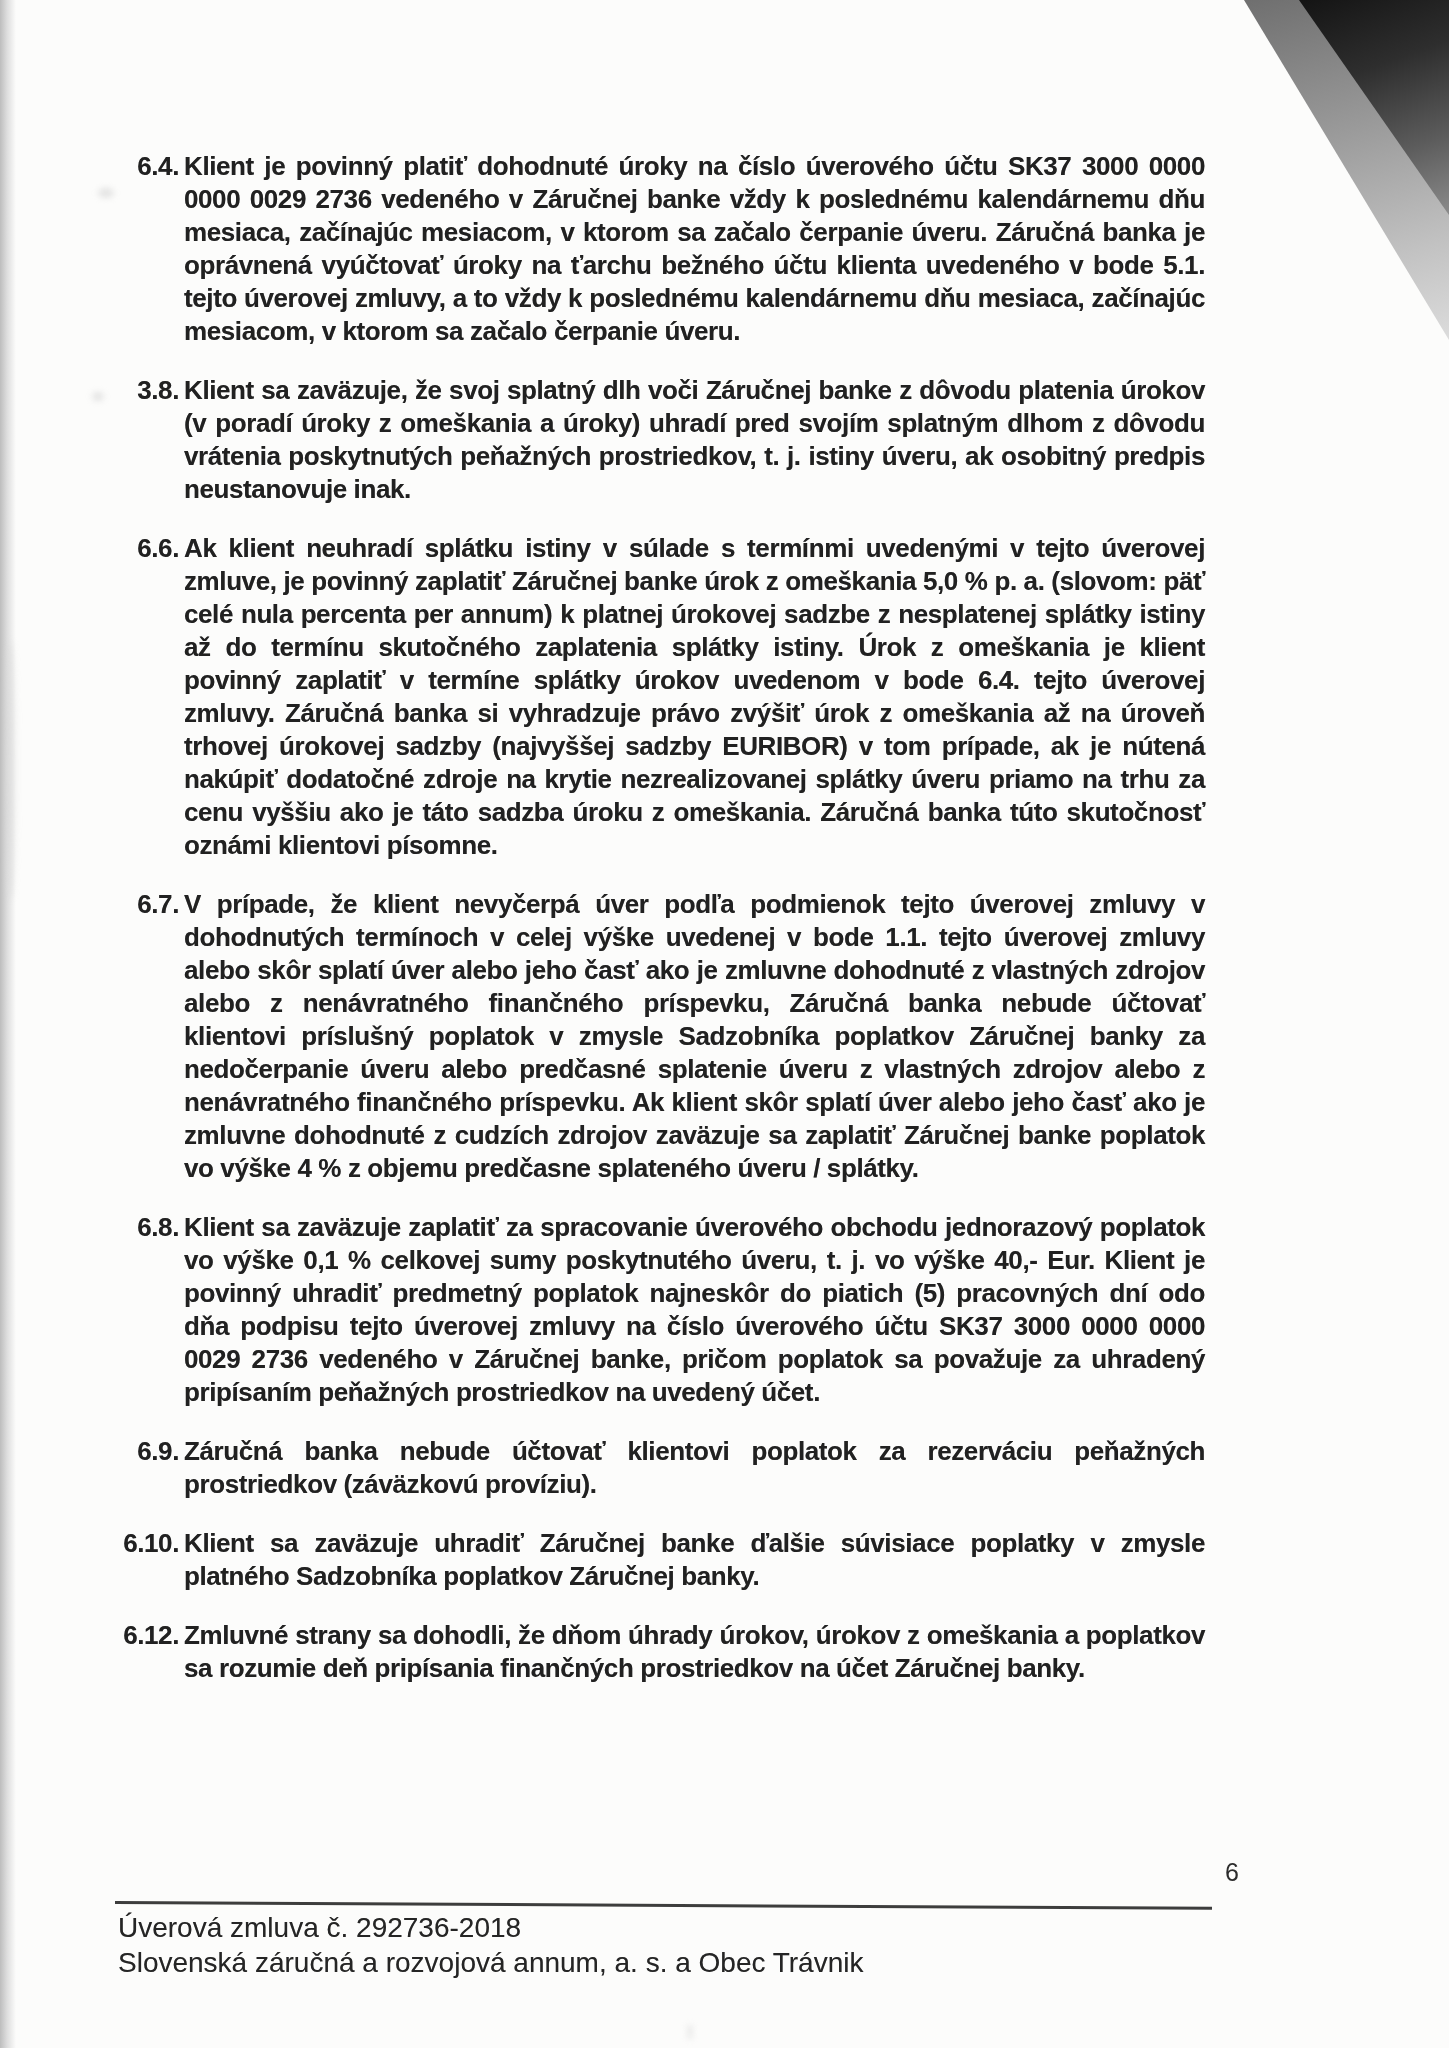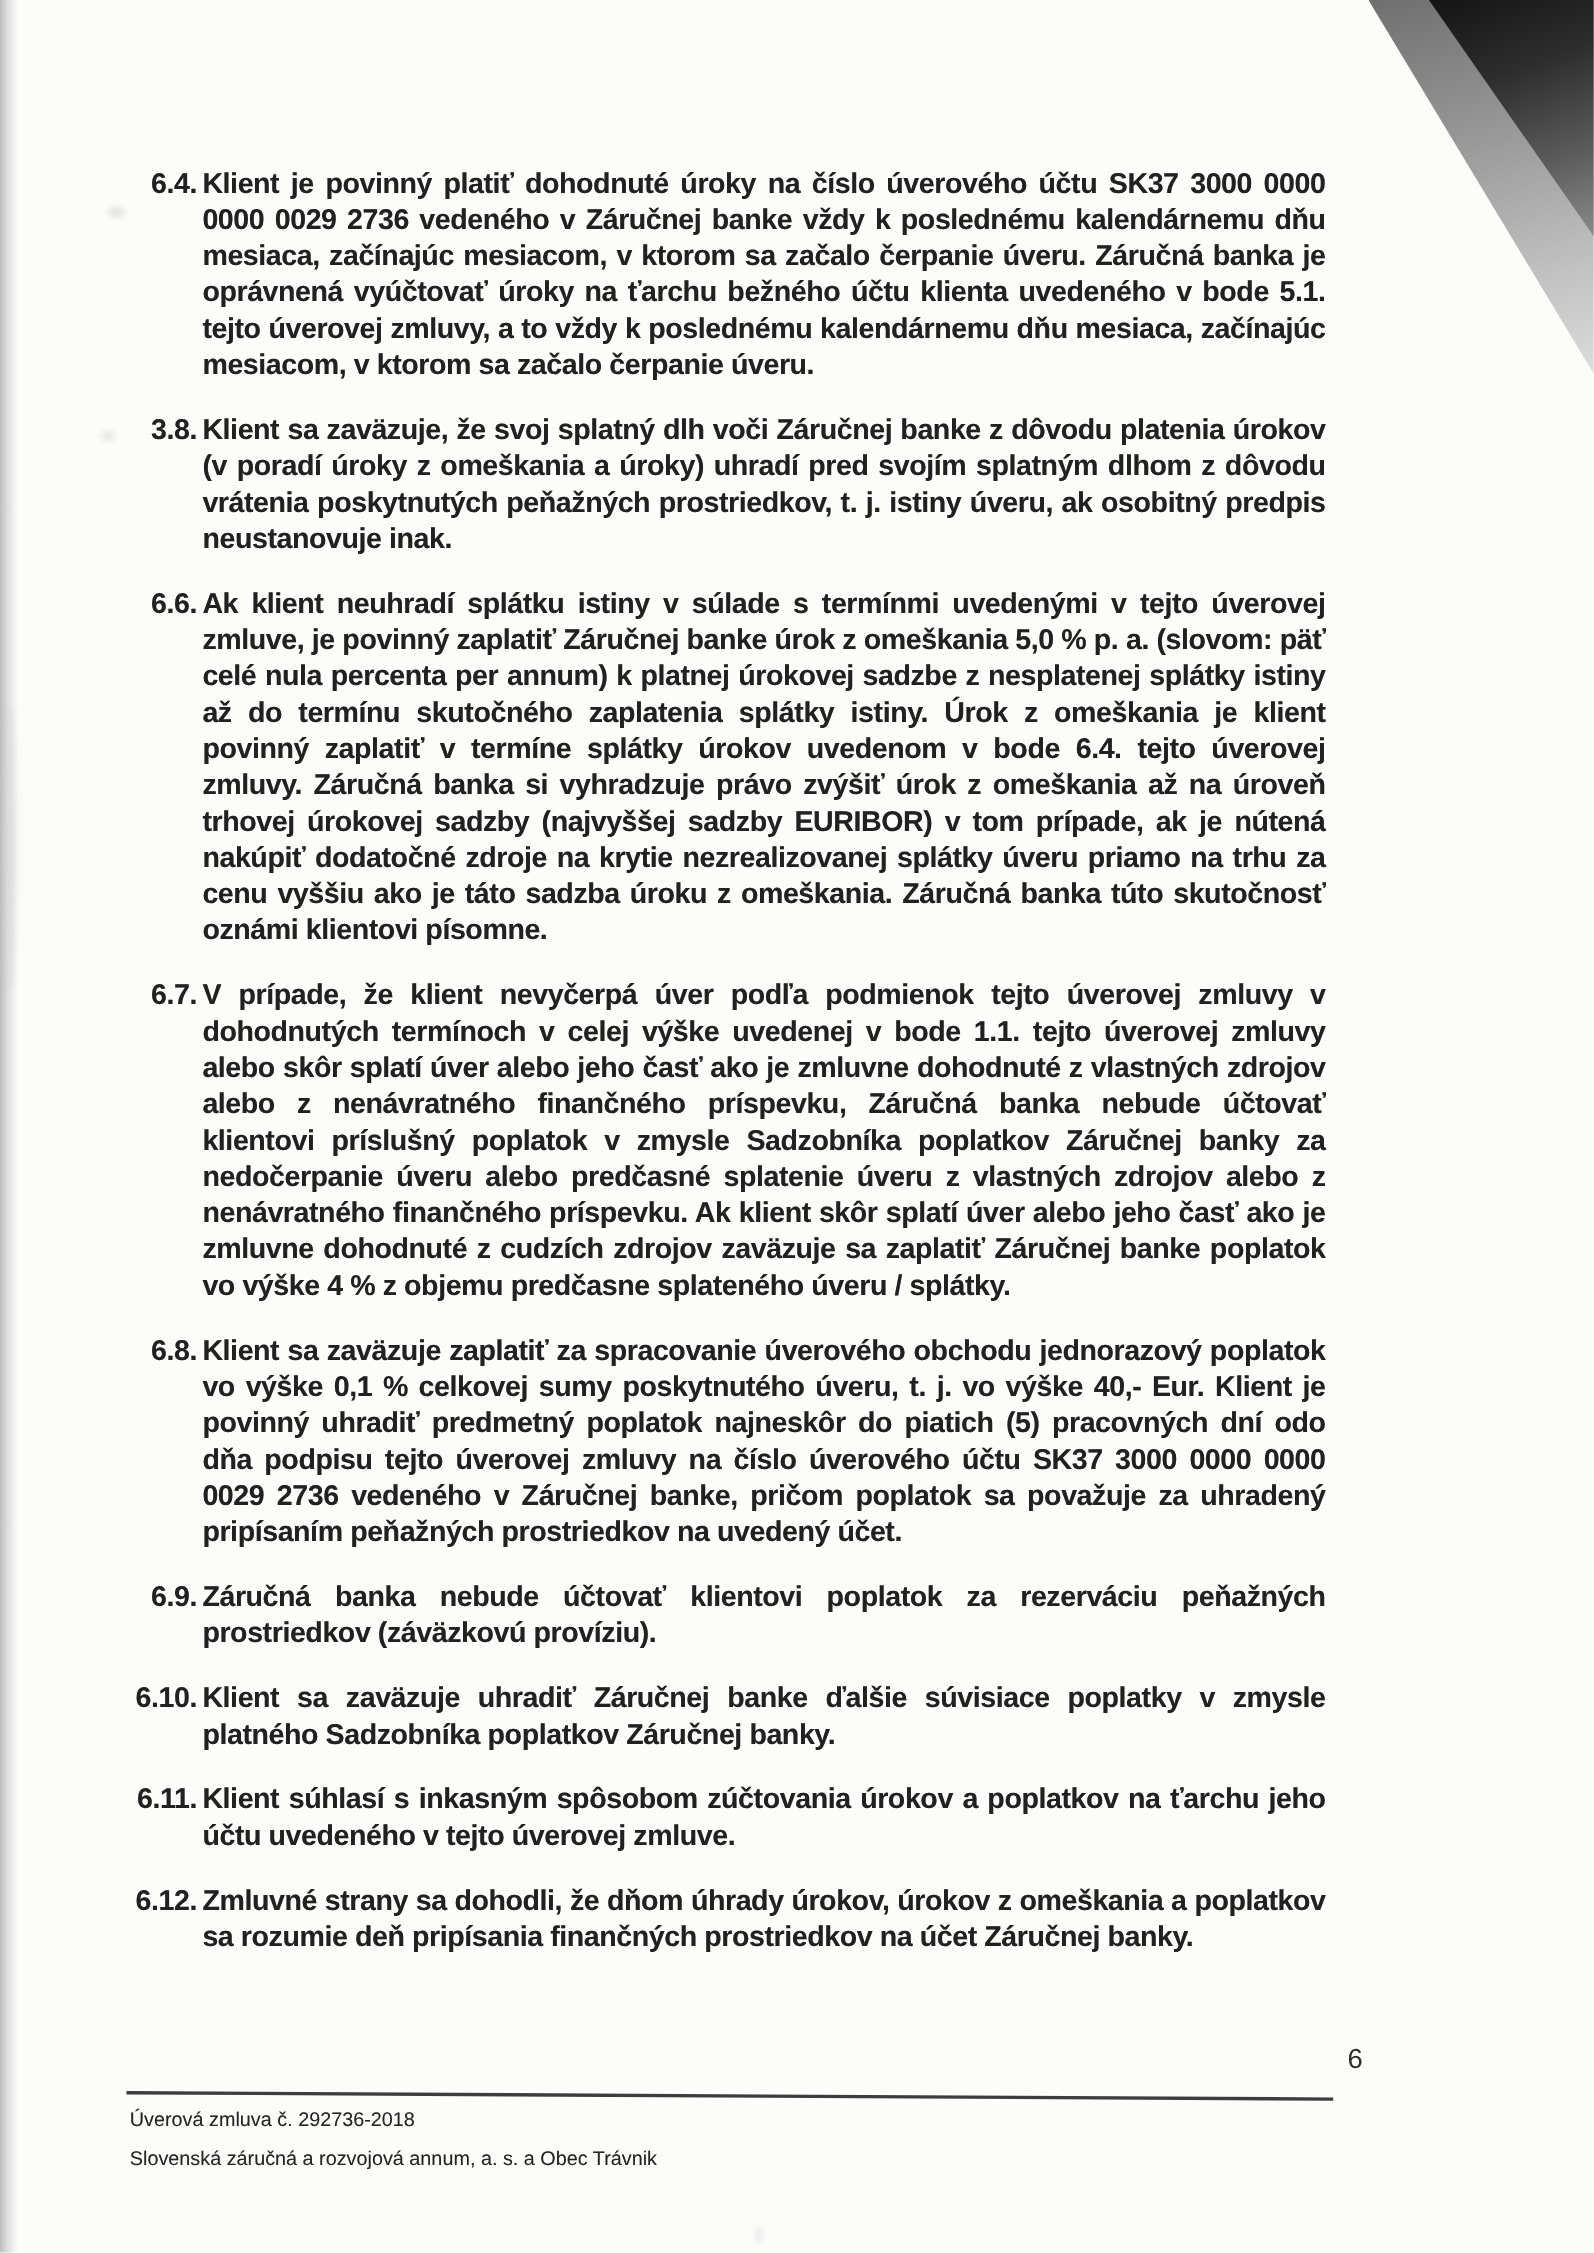--- a/index.html
+++ b/index.html
@@ -69,21 +69,21 @@
     position:absolute; left:1225px; top:1858px;
     font-size:25px; color:#2c2c2c;
   }
   .footer-rule {
     position:absolute; left:115px; top:1901px; width:1097px; height:3px;
     background:#3d3d3d;
     transform:rotate(.3deg); transform-origin:left center;
   }
   .doc-footer {
     position:absolute; left:118px; top:1910px;
-    font-size:18px; line-height:35px; color:#252525;
+    font-size:28px; line-height:35px; color:#252525;
     text-shadow:0 0 .5px rgba(0,0,0,.3);
   }
 </style>
 </head>
 <body>
 
 <div class="page">
 
   <div class="scan-edge-left"></div>
   <div class="corner-fold-light"></div>
@@ -110,23 +110,20 @@
     <div class="clause">
       <span class="num">6.8.</span><span class="txt">Klient sa zaväzuje zaplatiť za spracovanie úverového obchodu jednorazový poplatok vo výške 0,1 % celkovej sumy poskytnutého úveru, t. j. vo výške 40,- Eur. Klient je povinný uhradiť predmetný poplatok najneskôr do piatich (5) pracovných dní odo dňa podpisu tejto úverovej zmluvy na číslo úverového účtu SK37 3000 0000 0000 0029 2736 vedeného v Záručnej banke, pričom poplatok sa považuje za uhradený pripísaním peňažných prostriedkov na uvedený účet.</span>
     </div>
     <div class="clause">
       <span class="num">6.9.</span><span class="txt">Záručná banka nebude účtovať klientovi poplatok za rezerváciu peňažných prostriedkov (záväzkovú províziu).</span>
     </div>
     <div class="clause">
       <span class="num">6.10.</span><span class="txt">Klient sa zaväzuje uhradiť Záručnej banke ďalšie súvisiace poplatky v zmysle platného Sadzobníka poplatkov Záručnej banky.</span>
     </div>
     <div class="clause">
-      <span class="num">6.11.</span><span class="txt">Klient súhlasí s inkasným spôsobom zúčtovania úrokov a poplatkov na ťarchu jeho účtu uvedeného v tejto úverovej zmluve.</span>
-    </div>
-    <div class="clause">
       <span class="num">6.12.</span><span class="txt">Zmluvné strany sa dohodli, že dňom úhrady úrokov, úrokov z omeškania a poplatkov sa rozumie deň pripísania finančných prostriedkov na účet Záručnej banky.</span>
     </div>
   </div>
 
   <div class="page-number">6</div>
   <div class="footer-rule"></div>
   <div class="doc-footer">
     <div>Úverová zmluva č. 292736-2018</div>
     <div>Slovenská záručná a rozvojová annum, a. s. a  Obec Trávnik</div>
   </div>

